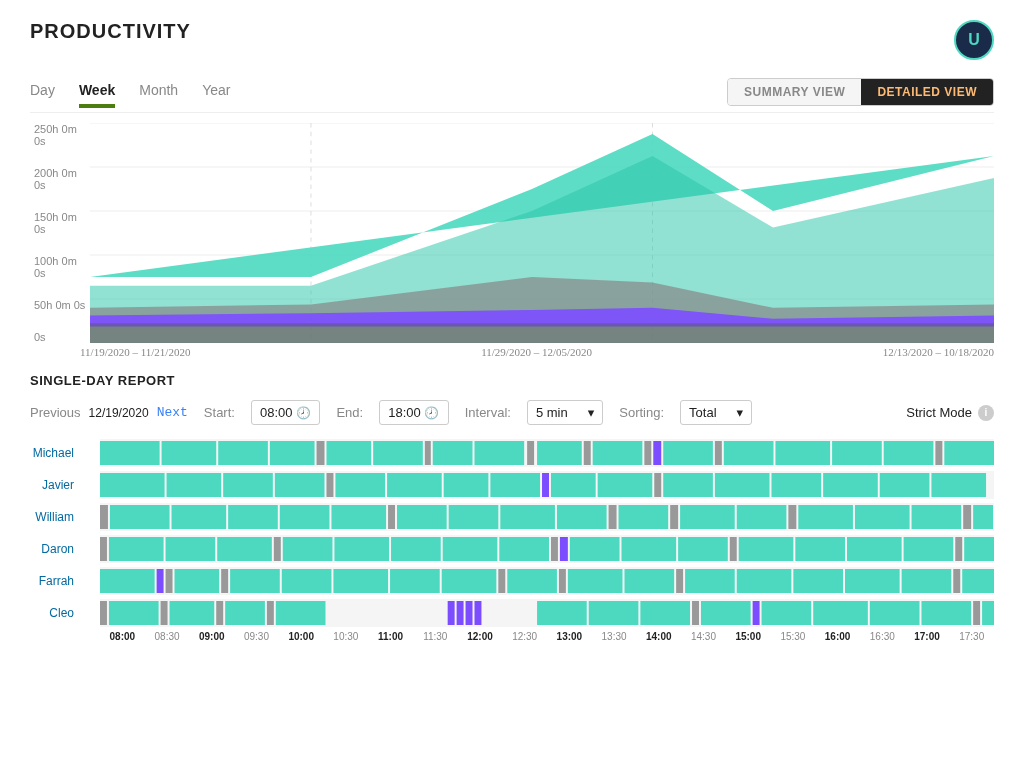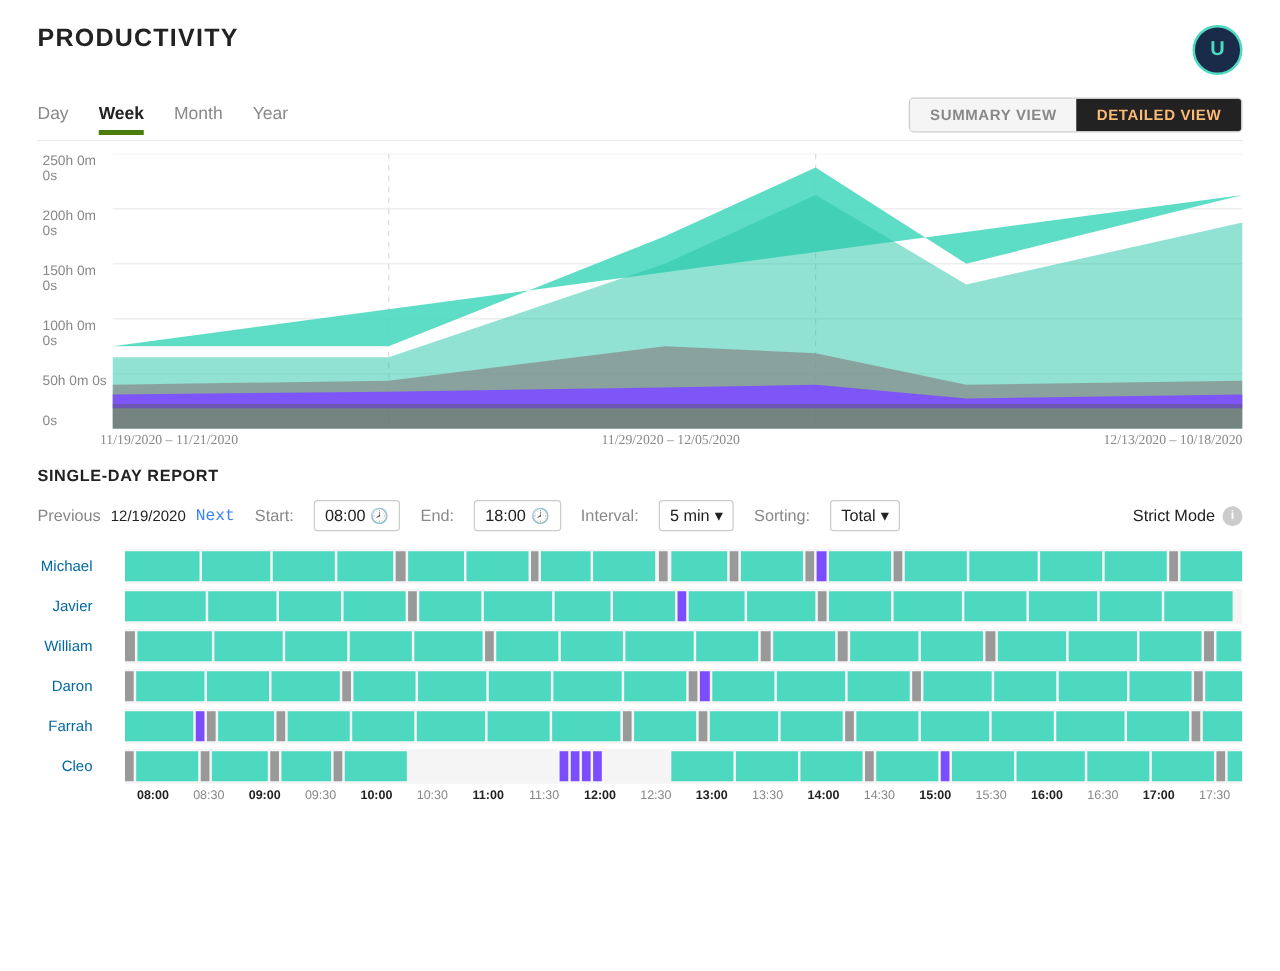--- a/index.html
+++ b/index.html
@@ -17,21 +17,21 @@
     .view-btn.active { background: #222; color: #fdba74; }
     .view-btn:not(.active) { background: #f5f5f5; color: #888; }
     .chart-area { position: relative; width: 100%; height: 240px; margin-bottom: 10px; }
     .chart-svg { width: 100%; height: 220px; }
     .chart-labels-x { display: flex; justify-content: space-between; padding: 0 0 0 50px; font-size: 11px; color: #888; margin-bottom: 20px; font-family: Liberation Serif, serif; }
     .chart-labels-y { position: absolute; left: 0; top: 0; height: 220px; display: flex; flex-direction: column; justify-content: space-between; font-size: 11px; color: #888; padding: 0 4px; width: 60px; }
     .section-title { font-size: 13px; font-weight: 700; letter-spacing: 0.5px; margin-bottom: 12px; }
     .controls-row { display: flex; align-items: center; gap: 16px; margin-bottom: 14px; font-size: 13px; flex-wrap: wrap; }
     .ctrl-label { color: #888; }
     .ctrl-input { border: 1px solid #ccc; padding: 4px 8px; border-radius: 3px; display: flex; align-items: center; gap: 4px; }
-    .ctrl-select { border: 1px solid #ccc; padding: 4px 8px; border-radius: 3px; display: flex; align-items: center; gap: 4px; cursor: pointer; }
+    .ctrl-select { border: 1px solid #ccc; padding: 4px 8px; border-radius: 3px; display: flex; align-items: center; gap: 20px; cursor: pointer; }
     .clock-icon { font-size: 12px; color: #888; }
     .strict-mode { display: flex; align-items: center; gap: 6px; margin-left: auto; font-size: 13px; }
     .info-icon { width: 16px; height: 16px; border-radius: 50%; background: #ccc; color: #fff; display: flex; align-items: center; justify-content: center; font-size: 10px; font-weight: 700; cursor: pointer; }
     .gantt-container { overflow-x: auto; }
     .gantt-row { display: flex; align-items: center; margin-bottom: 4px; }
     .gantt-label { width: 70px; text-align: right; padding-right: 26px; font-size: 12px; color: #0369a1; flex-shrink: 0; }
     .gantt-bar-container { flex: 1; height: 28px; background: #f5f5f5; overflow: hidden; position: relative; }
     .gantt-x-axis { display: flex; padding-left: 70px; margin-top: 4px; }
     .gantt-x-label { font-size: 10px; color: #888; flex: 1; text-align: center; }
     .gantt-x-label.bold { font-weight: 700; color: #222; }

